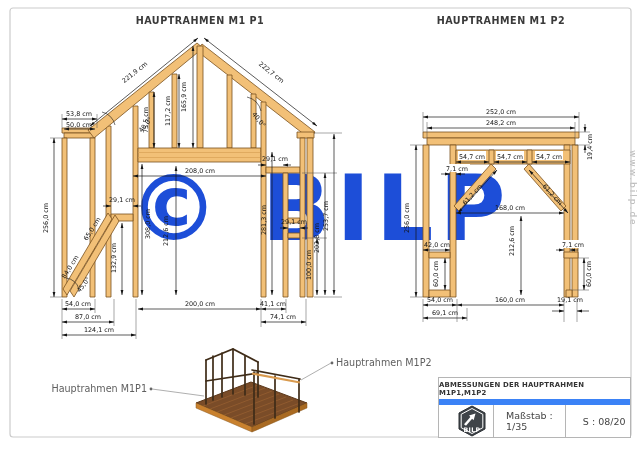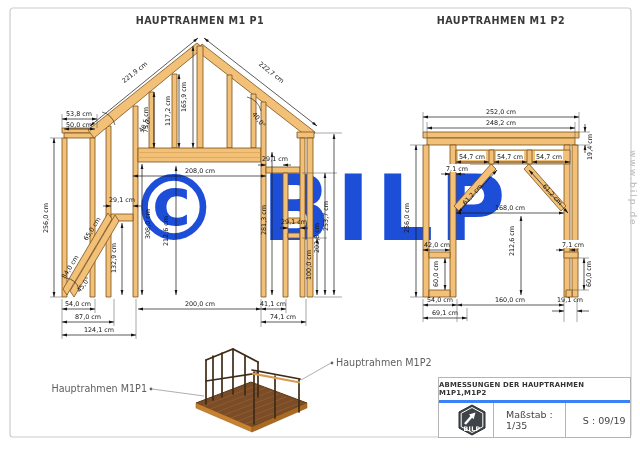--- a/index.html
+++ b/index.html
@@ -18,21 +18,21 @@
   .w{fill:#F2C077;stroke:#7A5220;stroke-width:.8;stroke-linejoin:round;}
   .wl{stroke:#D9A055;stroke-width:.7;}
   .dim{stroke:#141414;stroke-width:.7;fill:none;}
   .ext{stroke:#4d4d4d;stroke-width:.5;}
   .arc{stroke:#141414;stroke-width:.6;fill:none;}
   .wbg{fill:#ffffff;}
   .lead{stroke:#9a9a9a;stroke-width:.8;}
   .d3{stroke:#3f2c18;stroke-width:1.7;stroke-linecap:round;fill:none;}
   .tblock{position:absolute;left:438px;top:377px;width:193px;height:61px;background:#fff;
           border:1px solid #b5b5b5;box-sizing:border-box;z-index:2;display:flex;flex-direction:column;}
-  .tb-head{height:22px;border-bottom:3px solid #3b82f6;display:flex;align-items:center;
+  .tb-head{height:22px;border-bottom:6px solid #3b82f6;display:flex;align-items:center;
            justify-content:center;font-size:6.9px;font-weight:bold;color:#333;letter-spacing:.2px;}
   .tb-row{flex:1;display:flex;}
   .tb-cell{display:flex;align-items:center;justify-content:center;color:#444;font-size:9.5px;margin-left:12px;}
   .tb-logo{width:42px;border-right:1px solid #b5b5b5;}
   .tb-scale{flex:1.15;border-right:1px solid #b5b5b5;}
   .tb-sheet{flex:1;}
 </style>
 </head>
 <body>
 
@@ -301,17 +301,17 @@
       <div class="tb-cell tb-logo">
         <svg width="30" height="32" viewBox="0 0 30 32">
           <polygon points="15,1 28,8 28,24 15,31 2,24 2,8" fill="#3F4449" stroke="#2b2f33" stroke-width="1"></polygon>
           <polygon points="15,3.5 25.8,9.3 25.8,22.7 15,28.5 4.2,22.7 4.2,9.3" fill="none" stroke="#ffffff" stroke-width="1"></polygon>
           <path d="M8,20 L15,12" stroke="#ffffff" stroke-width="2.6"></path>
           <polygon points="18.5,8.5 12,10.4 16.6,15.2" fill="#ffffff"></polygon>
           <text x="15" y="26.5" text-anchor="middle" font-size="6.2" font-weight="bold" fill="#ffffff" letter-spacing="0.4">BILP</text>
         </svg>
       </div>
       <div class="tb-cell tb-scale">Maßstab : 1/35</div>
-      <div class="tb-cell tb-sheet">S : 09/19</div>
+      <div class="tb-cell tb-sheet">S : 08/20</div>
     </div>
   </div>
 
 </div>
 
 </body></html>

